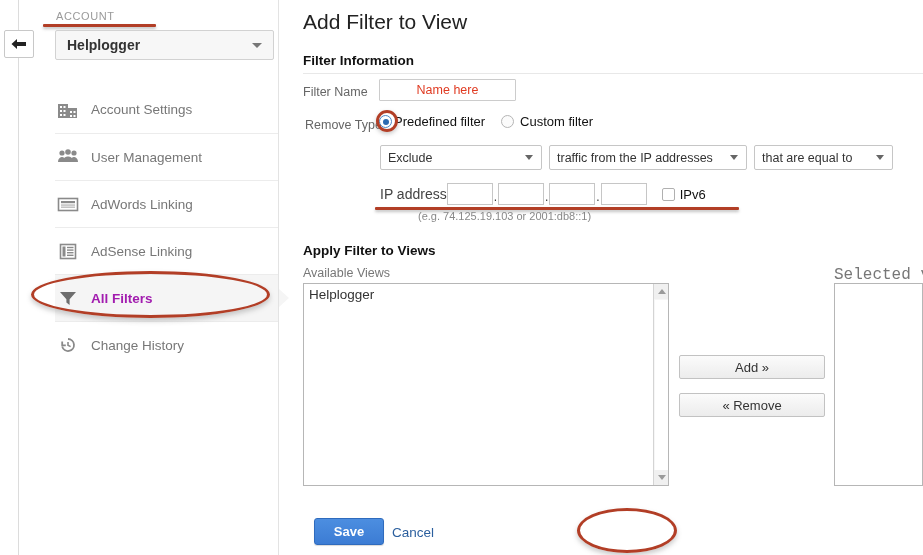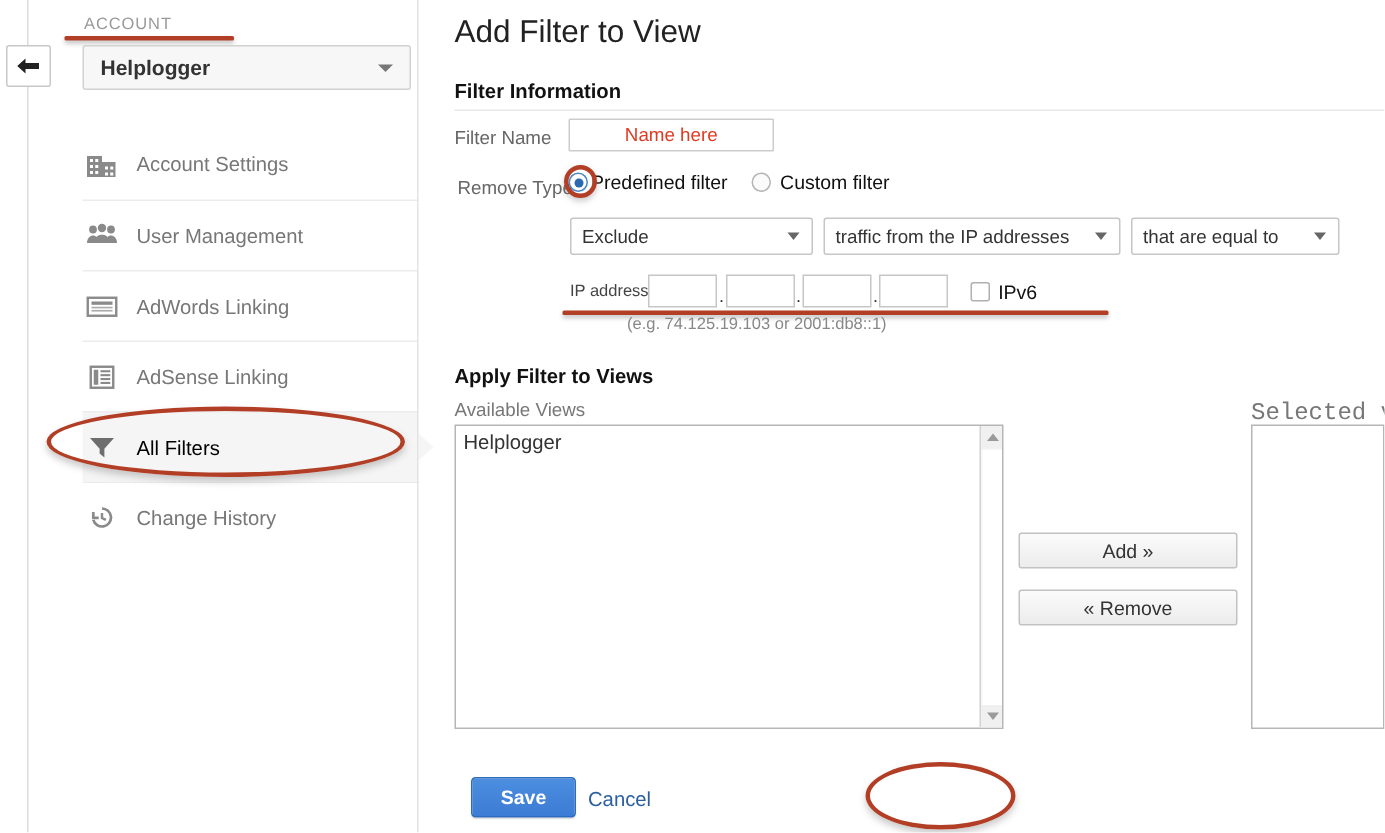--- a/index.html
+++ b/index.html
@@ -56,21 +56,21 @@
     position: relative; height: 47px; display: flex; align-items: center;
     border-top: 1px solid #ececec; cursor: pointer;
   }
   .nav-item:first-child { border-top: none; }
   .nav-item .ico {
     width: 34px; display: flex; align-items: center; justify-content: flex-start;
     margin-left: 2px; flex: none;
   }
   .nav-item .lbl { font-size: 13.5px; color: #777; }
   .nav-item.active { background: #f5f5f5; }
-  .nav-item.active .lbl { color: #000000; font-weight: normal; }
+  .nav-item.active .lbl { color: #a21caf; font-weight: bold; }
   .nav-arrow {
     position: absolute; right: -10px; top: 50%; margin-top: -9px;
     width: 0; height: 0;
     border-top: 9px solid transparent; border-bottom: 9px solid transparent;
     border-left: 10px solid #f5f5f5;
   }
 
   
   #main { position: absolute; left: 279px; top: 0; width: 644px; height: 555px; }
   #page-title {
@@ -133,21 +133,21 @@
   .gselect .caret {
     margin-right: 8px; margin-left: 4px; width: 0; height: 0; flex: none;
     border-left: 4px solid transparent; border-right: 4px solid transparent;
     border-top: 5px solid #666;
   }
   #sel-action { left: 101px; top: 145px; width: 162px; }
   #sel-subject { left: 270px; top: 145px; width: 198px; }
   #sel-condition { left: 475px; top: 145px; width: 139px; }
 
   #ip-row { position: absolute; left: 101px; top: 183px; display: flex; align-items: center; }
-  #ip-label { font-size: 11px; color: #444; }
+  #ip-label { font-size: 14px; color: #444; }
   .octet {
     width: 46px; height: 22px; border: 1px solid #c6c6c6; background: #fff;
     font-family: "Liberation Sans", sans-serif; font-size: 12.5px;
     color: #333; padding: 0 3px; outline: none; border-radius: 0;
   }
   .dot { font-size: 12px; color: #333; padding: 0 1px; align-self: flex-end; margin-bottom: 1px; }
   #ipv6-wrap { display: flex; align-items: center; margin-left: 15px; cursor: pointer; }
   .cbox {
     width: 13px; height: 13px; border: 1px solid #b0b0b0; background: #fff;
     border-radius: 2px; flex: none;

